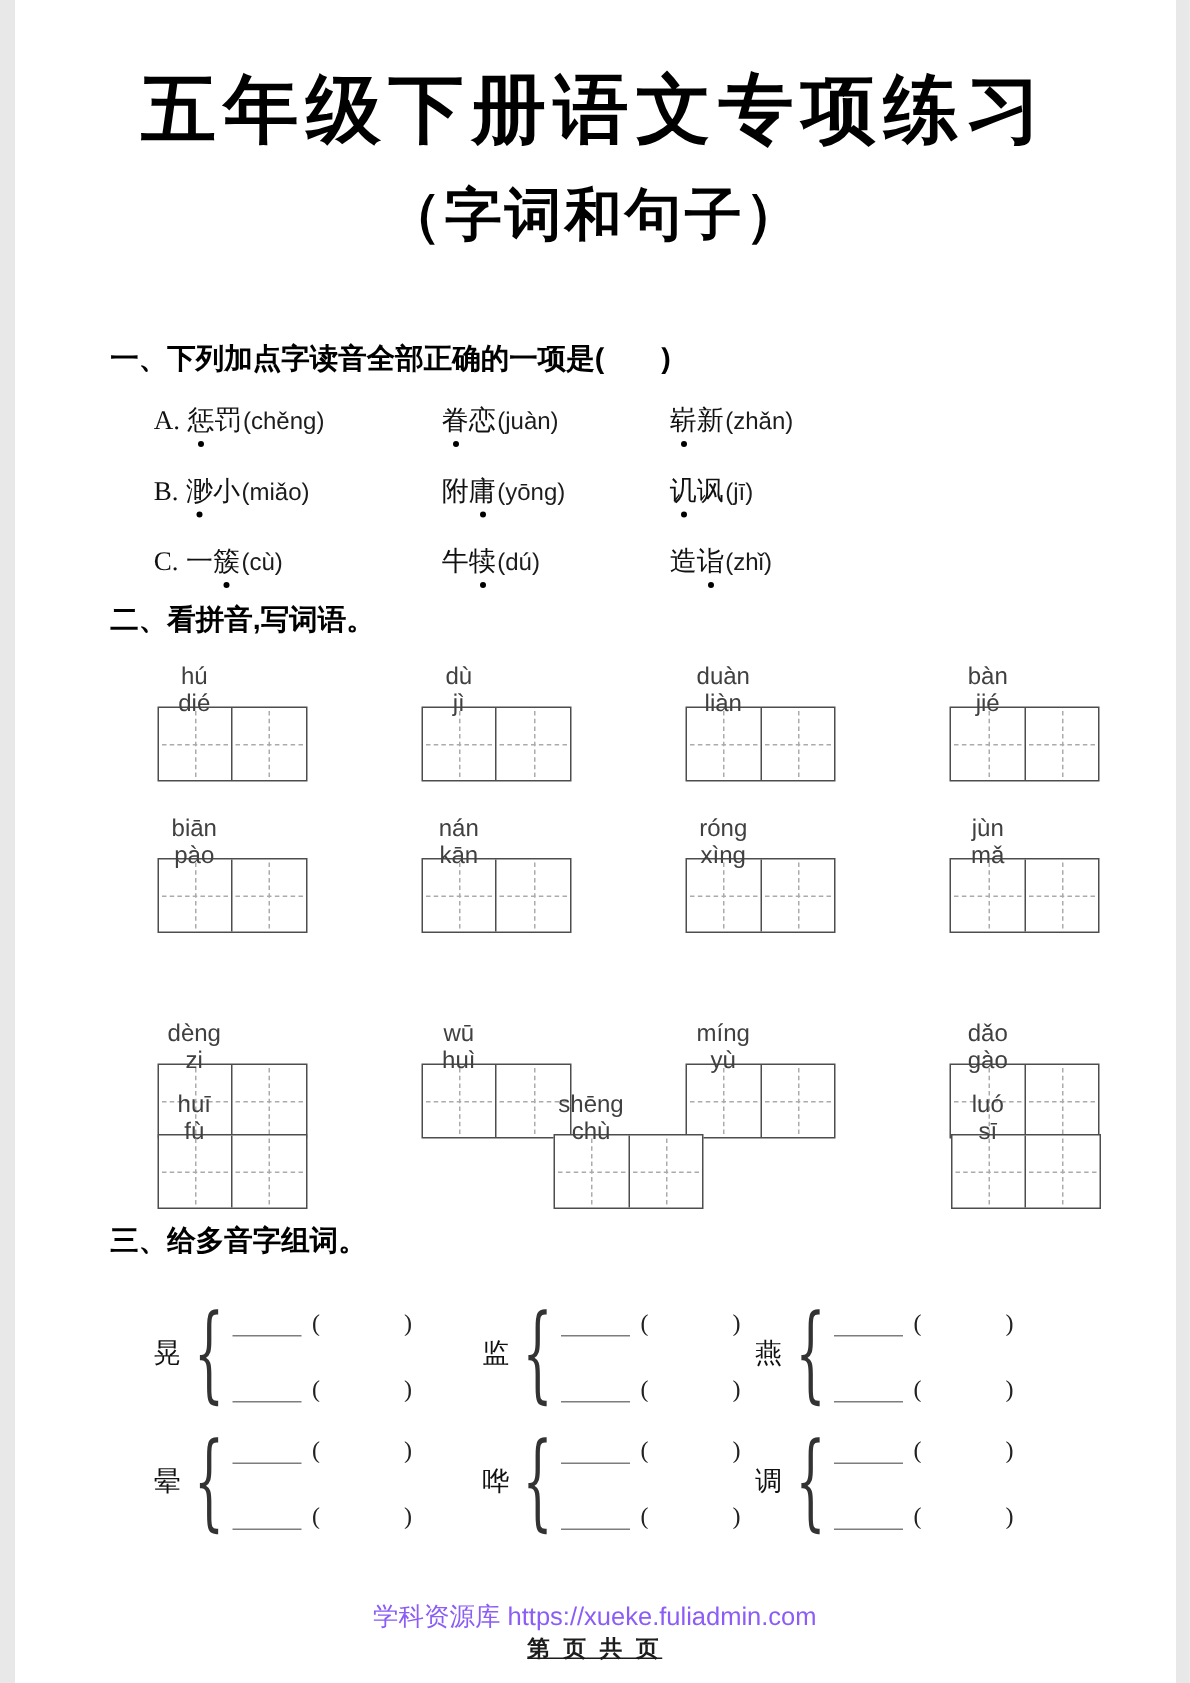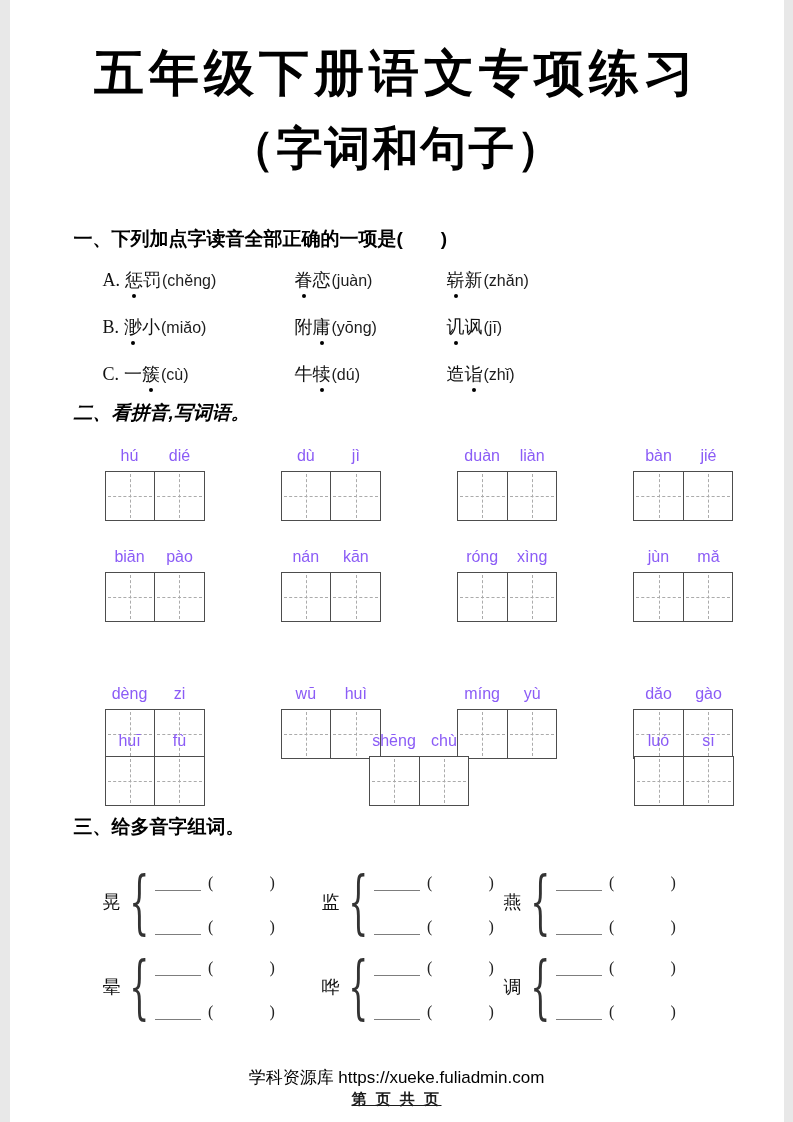--- a/index.html
+++ b/index.html
@@ -10,51 +10,51 @@
   }
   
   .title{
     position:absolute; top:40px; left:0; right:0; text-align:center;
     font-family:"Liberation Sans", sans-serif; font-weight:700;
     font-size:50px; letter-spacing:5px; color:#000; white-space:pre;
   }
   .subtitle{
     position:absolute; top:118px; left:0; right:0; text-align:center;
     font-family:"Liberation Sans", sans-serif; font-weight:700;
-    font-size:46px; letter-spacing:2px; color:#000; white-space:pre;
+    font-size:38px; letter-spacing:2px; color:#000; white-space:pre;
   }
   
   .sec-header{
     position:absolute; left:64px;
     font-family:"Liberation Sans", sans-serif; font-weight:700;
     font-size:19px; color:#000000; white-space:pre;
   }
   #s1-header{top:226px;}
-  #s2-header{top:400px;font-style:italic;}
+  #s2-header{top:400px;}
   #s3-header{top:814px;}
   
   #s1-rows{position:absolute; top:268px; left:93px; width:640px;}
   .s1-row{display:flex; align-items:baseline; height:26px; margin-bottom:21px;}
   .s1-cell{display:inline-flex; align-items:baseline;}
   .s1-cell.c0{width:192px;}
   .s1-cell.c1{width:152px;}
   .s1-label{font-size:18px; margin-right:5px;}
   .han{position:relative; display:inline-block; font-size:18px; line-height:24px;}
   .han.dotted::after{
     content:""; position:absolute; left:50%; bottom:-6px;
     width:4px; height:4px; border-radius:50%; background:#000;
     transform:translateX(-50%);
   }
   .pinyin{font-family:Liberation Sans, sans-serif; font-size:16px; color:#1c1c1c; margin-left:1px; white-space:pre;}
   
   .s2-row{position:absolute; left:95px; width:629px; display:flex; justify-content:space-between;}
   .s2-row.r0{top:443px;} .s2-row.r1{top:544px;} .s2-row.r2{top:633px;margin-top:48px;} .s2-row.r3{top:728px;}
   .s2-group{width:100px;}
-  .s2-pinyin-line{display:flex; height:25px; align-items:center; padding-bottom:3px;
-    font-family:"Liberation Sans", sans-serif; font-size:16px; color:#8b5cf6;}
+  .s2-pinyin-line{display:flex; height:25px; align-items:flex-start; padding-bottom:3px;
+    font-family:"Liberation Sans", sans-serif; font-size:16px; color:#404040;flex-direction:column;}
   .syl{width:50px; text-align:center; white-space:nowrap;}
   .s2-box{width:100px; height:50px; border:1.5px solid #4d4d4d; display:flex; box-sizing:border-box; background:#fff;}
   .s2-cell{flex:1; position:relative;}
   .s2-cell + .s2-cell{border-left:1.3px solid #4d4d4d;}
   .s2-cell::before{content:""; position:absolute; left:50%; top:2px; bottom:2px; border-left:1px dashed #ababab;}
   .s2-cell::after{content:""; position:absolute; top:50%; left:2px; right:2px; border-top:1px dashed #ababab;}
   
   #s3-rows{position:absolute; top:866px; left:93px; width:660px;}
   .s3-row{display:flex; height:72px; margin-bottom:13px;}
   .s3-item{display:flex; align-items:center;}
@@ -66,21 +66,21 @@
     margin:0 -6px 0 -4px; color:#333;
   }
   .s3-entries{display:flex; flex-direction:column; justify-content:space-between; height:64px; margin-top:2px;}
   .s3-entry{display:flex; align-items:flex-end; height:20px;}
   .s3-line{width:46px; height:100%; border-bottom:1.5px solid #7d7d7d; margin-right:7px;}
   .s3-paren{font-size:16px; line-height:17px; color:#222;}
   .s3-gap{display:inline-block; width:56px;}
   
   .footer-source{
     position:absolute; top:1066px; left:0; right:0; text-align:center;
-    font-family:"Liberation Sans", sans-serif; font-size:17px; color:#000000;
+    font-family:"Liberation Sans", sans-serif; font-size:17px; color:#8b5cf6;
   }
   .footer-page{
     position:absolute; top:1090px; left:0; right:0; text-align:center;
     font-family:"Liberation Sans", sans-serif; font-size:15px; font-weight:600;
     color:#1c1c1c; letter-spacing:2.5px; white-space:pre;text-decoration:underline;
   }
 </style>
 </head>
 <body>
 

